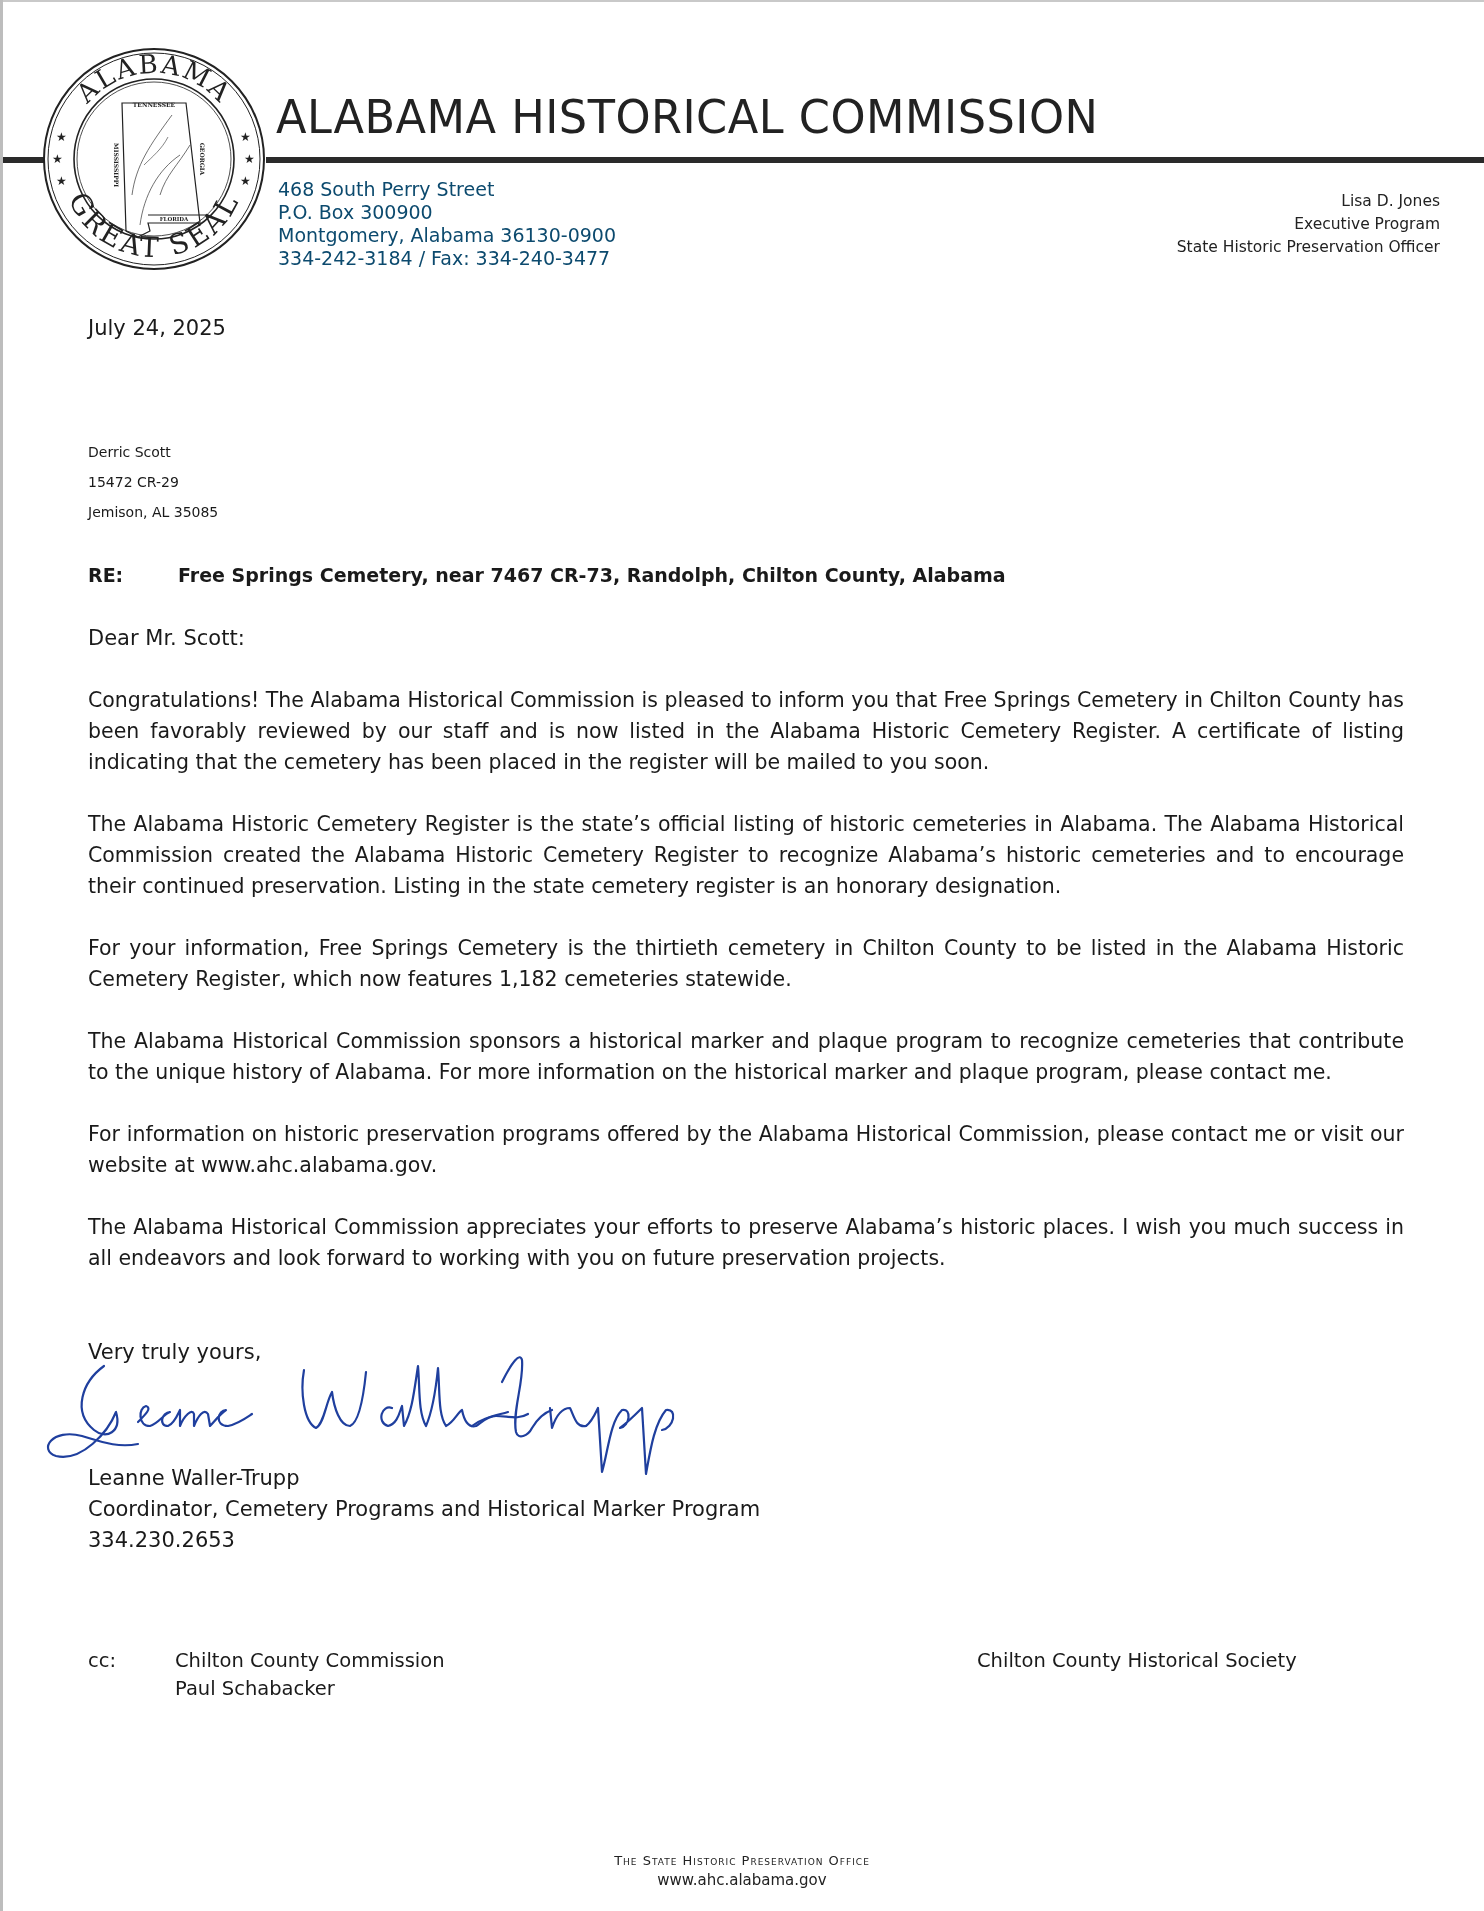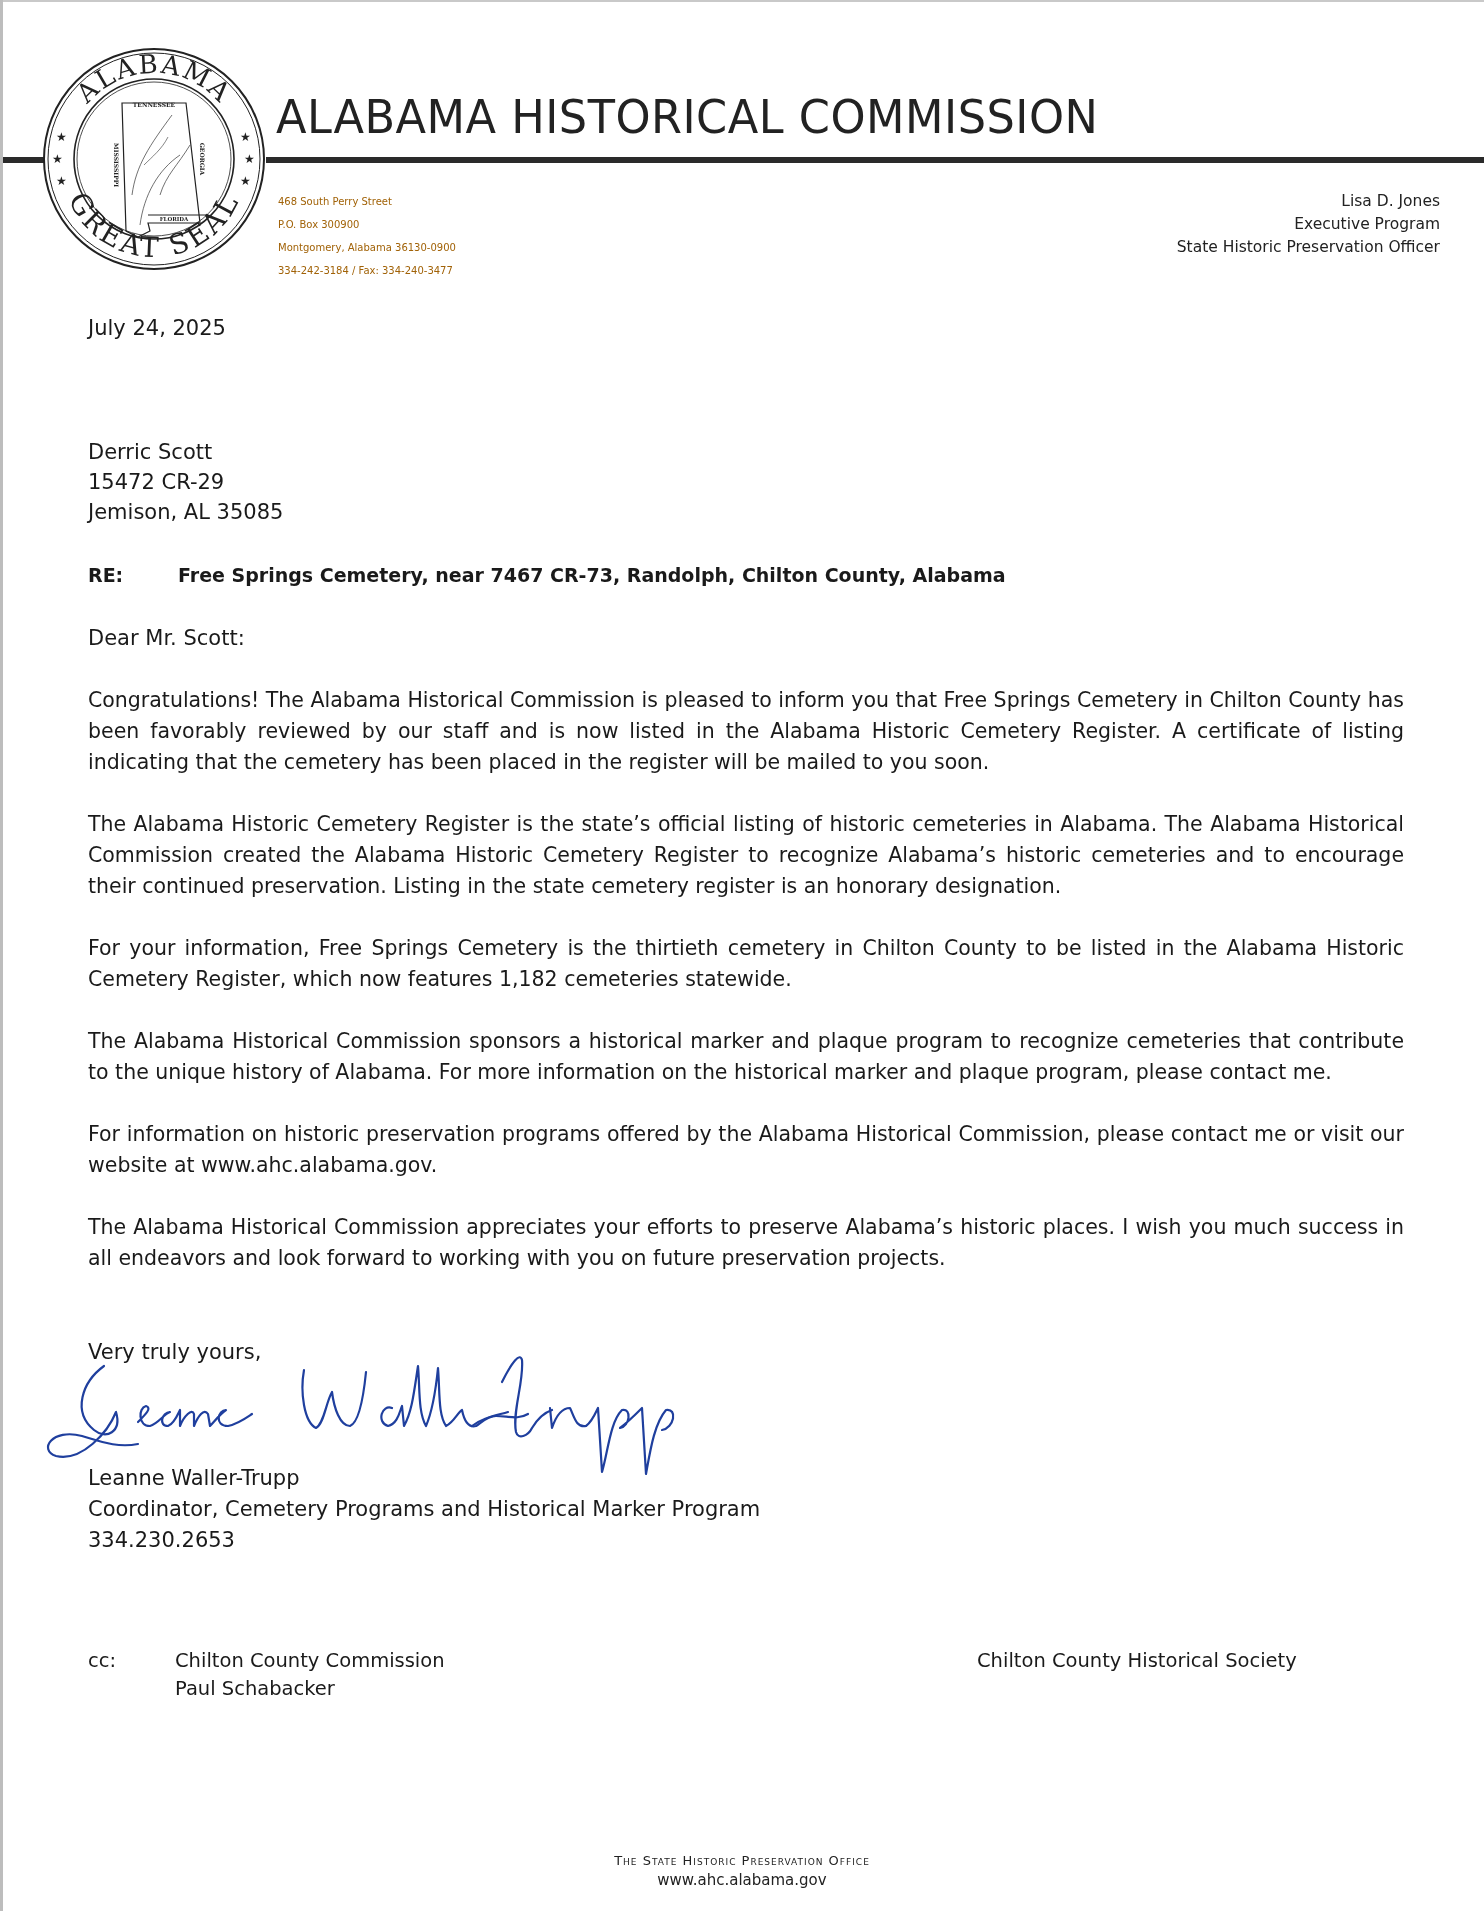--- a/index.html
+++ b/index.html
@@ -31,35 +31,35 @@
       position: absolute; left: 266px; top: 157px; width: 1218px; height: 6px; background: #2a2a2a;
     }
     .org-title {
       position: absolute; left: 276px; top: 90px;
       font-family: "DejaVu Sans", sans-serif;
       font-size: 46px; letter-spacing: 0.5px; font-weight: normal;
       color: #222; white-space: nowrap;
       transform: scaleX(0.97); transform-origin: left top;
     }
     .addr-block {
-      position: absolute; left: 278px; top: 190px;
-      font-family: "DejaVu Sans", sans-serif; font-size: 10px; line-height: 23px; color: #a16207;
+      position: absolute; left: 278px; top: 178px;
+      font-family: "DejaVu Sans", sans-serif; font-size: 19px; line-height: 23px; color: #0c4a6e;
     }
     .director-block {
       position: absolute; right: 44px; top: 190px; text-align: right;
       font-family: "DejaVu Sans", sans-serif; font-size: 15.5px; line-height: 23px; color: #222;
     }
     .line { display: block; white-space: nowrap; }
     .date {
       position: absolute; left: 88px; top: 313px;
       font-size: 21px; line-height: 30px;
     }
     .recipient {
       position: absolute; left: 88px; top: 437px;
-      font-size: 21px; line-height: 30px;
+      font-size: 14px; line-height: 30px;
     }
     .re-line {
       position: absolute; left: 88px; top: 560px; width: 1320px;
       font-size: 19px; line-height: 30px; font-weight: bold; white-space: nowrap;
     }
     .re-label { display: inline-block; width: 90px; }
     .salutation {
       position: absolute; left: 88px; top: 623px;
       font-size: 21px; line-height: 30px;
     }

